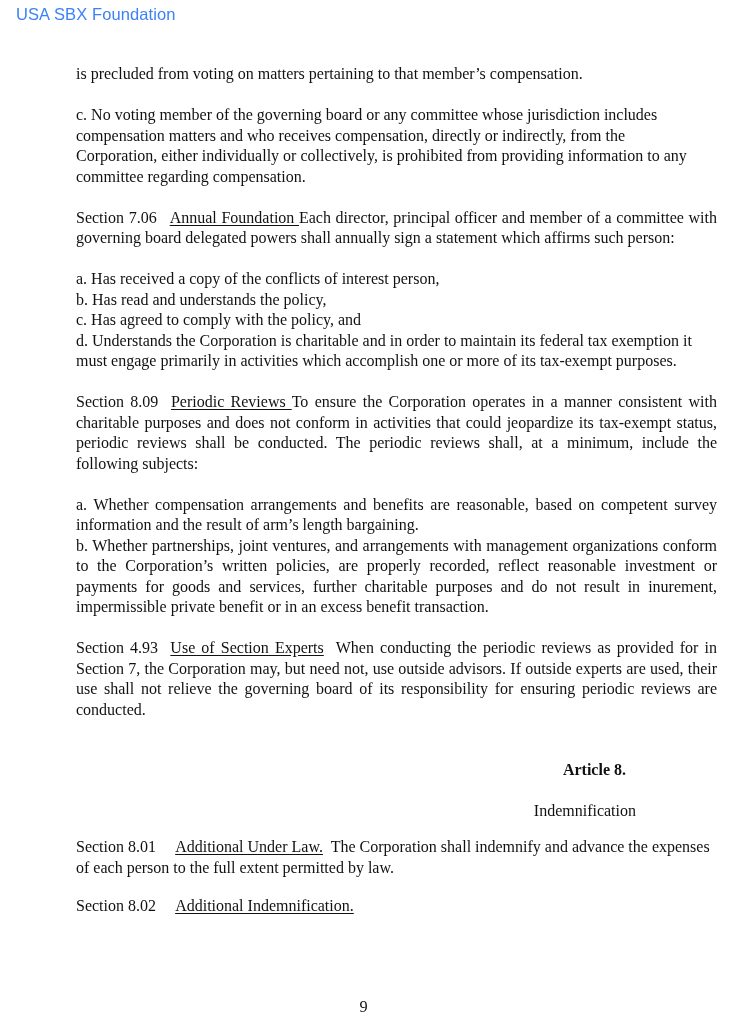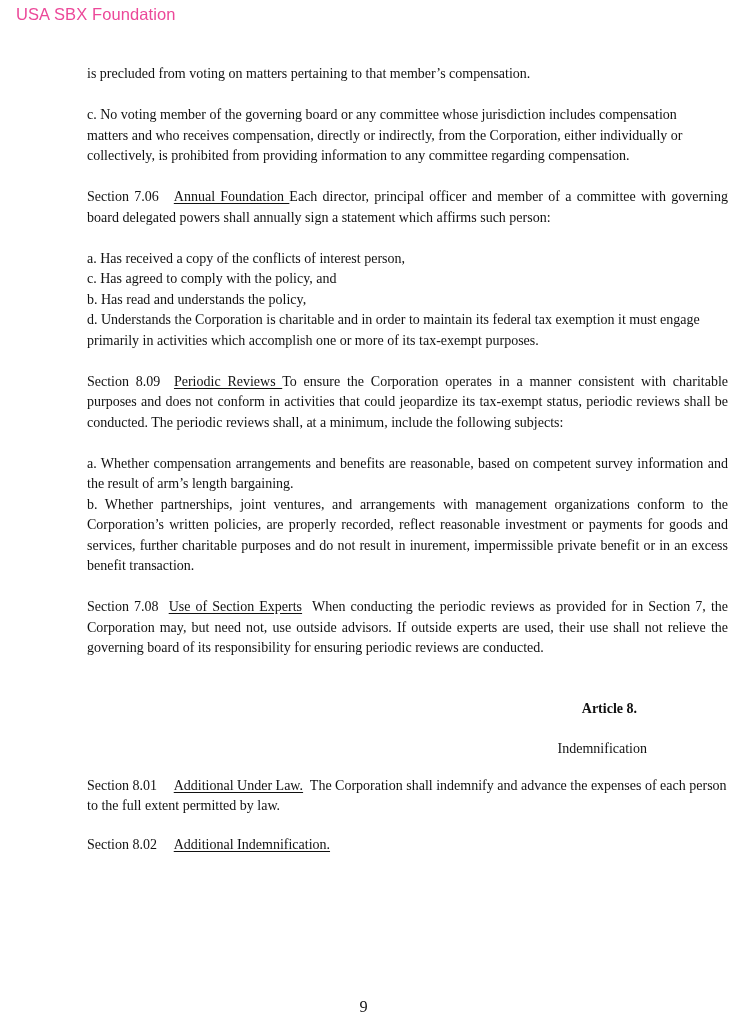--- a/index.html
+++ b/index.html
@@ -14,29 +14,29 @@
     overflow: hidden;
     font-family: "Liberation Serif", "DejaVu Serif", serif;
     color: #111111;
   }
   .header {
     position: absolute;
     left: 16px;
     top: 5px;
     font-family: "Liberation Sans", "DejaVu Sans", sans-serif;
     font-size: 16.5px;
-    color: #ec4899;
+    color: #3b82f6;
     letter-spacing: 0.1px;
   }
   .page {
     position: absolute;
-    left: 87px;
+    left: 76px;
     top: 64px;
     width: 641px;
-    font-size: 14px;
+    font-size: 16px;
     line-height: 20.5px;
   }
   .p {
     margin: 0;
   }
   .j {
     text-align: justify;
     text-align-last: left;
   }
   .gap {
@@ -75,40 +75,40 @@
   <div class="gap"></div>
 
   <p class="p j">
     <span>Section 7.06</span>&nbsp;&nbsp;
     <span class="u">Annual Foundation </span><span>Each director, principal officer and member of a committee with governing board delegated powers shall annually sign a statement which affirms such person:</span>
   </p>
   <div class="gap"></div>
 
   <div>
     <p class="p">a. Has received a copy of the conflicts of interest person,</p>
+    <p class="p">b. Has read and understands the policy,</p>
     <p class="p">c. Has agreed to comply with the policy, and</p>
-    <p class="p">b. Has read and understands the policy,</p>
     <p class="p" style="width:645px">d. Understands the Corporation is charitable and in order to maintain its federal tax exemption it must engage primarily in activities which accomplish one or more of its tax-exempt purposes.</p>
   </div>
   <div class="gap"></div>
 
   <p class="p j">
     <span>Section 8.09</span>&nbsp;
     <span class="u">Periodic Reviews </span><span>To ensure the Corporation operates in a manner consistent with charitable purposes and does not conform in activities that could jeopardize its tax-exempt status, periodic reviews shall be conducted. The periodic reviews shall, at a minimum, include the following subjects:</span>
   </p>
   <div class="gap"></div>
 
   <div>
     <p class="p j">a. Whether compensation arrangements and benefits are reasonable, based on competent survey information and the result of arm’s length bargaining.</p>
     <p class="p j">b. Whether partnerships, joint ventures, and arrangements with management organizations conform to the Corporation’s written policies, are properly recorded, reflect reasonable investment or payments for goods and services, further charitable purposes and do not result in inurement, impermissible private benefit or in an excess benefit transaction.</p>
   </div>
   <div class="gap"></div>
 
   <p class="p j">
-    <span>Section 7.08</span>&nbsp;
+    <span>Section 4.93</span>&nbsp;
     <span class="u">Use of Section Experts</span>&nbsp;
     <span>When conducting the periodic reviews as provided for in Section 7, the Corporation may, but need not, use outside advisors. If outside experts are used, their use shall not relieve the governing board of its responsibility for ensuring periodic reviews are conducted.</span>
   </p>
 
   <div style="height:40px"></div>
 
   <p class="p center bold" style="width:550px">Article 8.</p>
   <div style="height:20px"></div>
   <p class="p center" style="width:560px">Indemnification</p>
   <div style="height:16px"></div>

